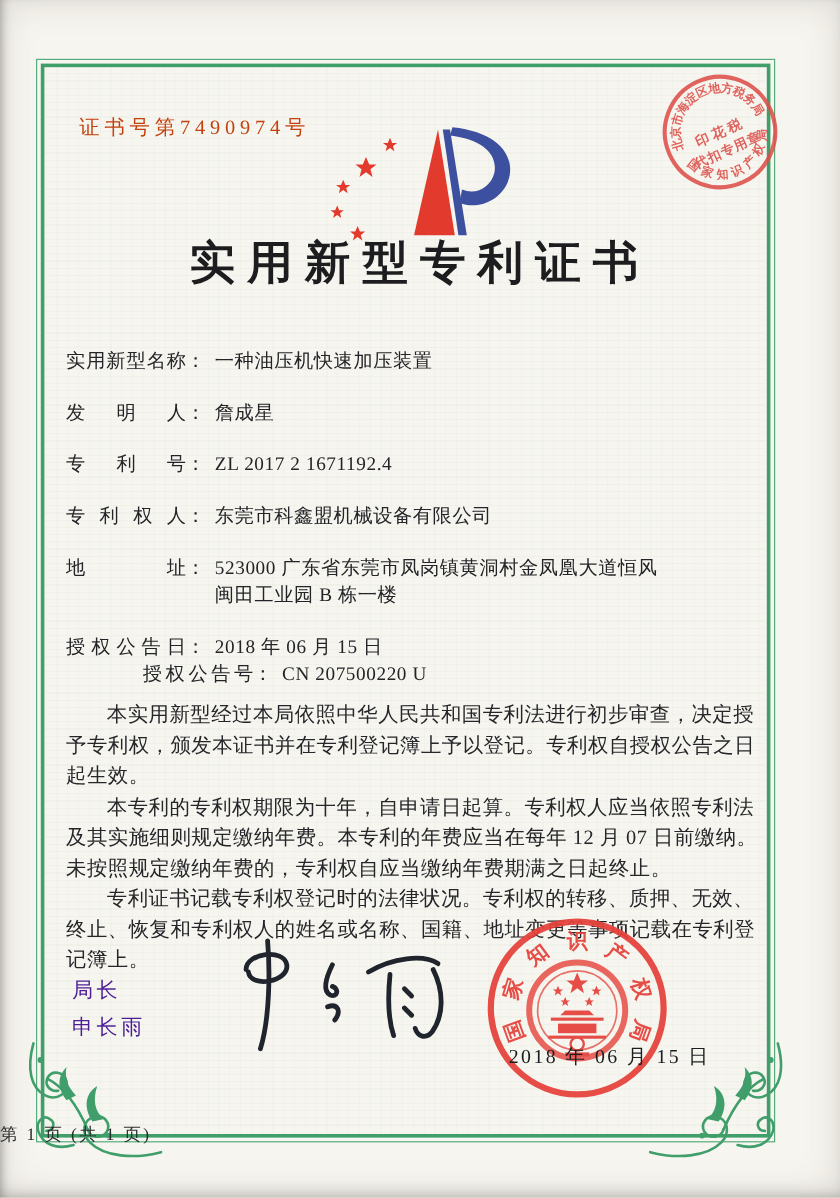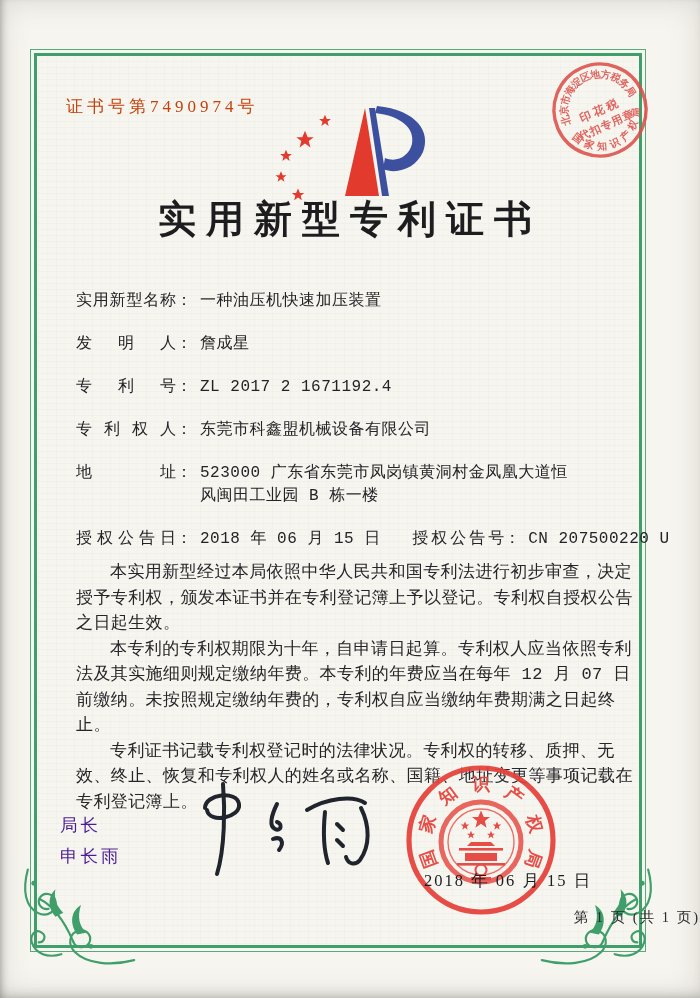--- a/index.html
+++ b/index.html
@@ -37,48 +37,48 @@
     position:absolute;left:66px;top:95px;
     font-size:17px;letter-spacing:4px;color:#c2410c;z-index:3;
   }
   .logo{position:absolute;left:50%;top:98px;transform:translateX(-50%);z-index:3;}
   .title{
     position:absolute;left:0;right:0;top:194px;
     text-align:center;font-size:38px;font-weight:bold;
     letter-spacing:10px;padding-left:0;color:#1d1d20;z-index:3;
   }
   
-  .fields{position:absolute;left:76px;right:58px;top:290px;z-index:3;color:#242428;font-family:Liberation Mono, monospace;}
+  .fields{position:absolute;left:55px;right:58px;top:290px;z-index:3;color:#242428;}
   .field-row{font-size:16px;line-height:23px;margin-bottom:20px;white-space:nowrap;}
   .field-label{
     display:inline-block;width:100px;
     text-align:justify;text-align-last:justify;vertical-align:top;
   }
   .field-colon{display:inline-block;vertical-align:top;margin-right:8px;}
   .field-value{display:inline-block;vertical-align:top;white-space:normal;letter-spacing:.5px;}
   .field-value.w-narrow{width:382px;}
-  .row-last{display:flex;margin-bottom:0;}
+  .row-last{display:flex;margin-bottom:0;flex-direction:column;}
   .pair2{margin-left:64px;}
   .pair2 .field-label{width:92px;}
   
   .paragraphs{margin-top:9px;font-size:17px;line-height:25.5px;color:#26262a;letter-spacing:.4px;}
   .paragraphs p{margin:0;text-indent:2em;white-space:normal;}
   
   .signoff{position:absolute;left:60px;top:810px;font-size:17.5px;color:#4c1d95;letter-spacing:3px;line-height:31px;z-index:3;}
   .signature{position:absolute;left:185px;top:778px;z-index:3;}
   
   .tax-stamp{position:absolute;left:540px;top:50px;z-index:4;opacity:.88;}
   .office-seal{position:absolute;left:401px;top:760px;z-index:3;opacity:.93;}
   .seal-date{
     position:absolute;left:424px;top:870px;z-index:4;
     font-size:16.5px;letter-spacing:2px;color:#1b1d20;
   }
   
   .footer{
-    position:absolute;left:0;right:0;top:908px;text-align:right;
+    position:absolute;left:0;right:0;top:936px;text-align:left;
     font-size:14.5px;letter-spacing:2px;color:#2c2c2e;z-index:3;
   }
 </style>
 </head>
 <body>
 
 <svg width="0" height="0" style="position:absolute">
   <defs>
     <path id="star" d="M0,-10 L2.94,-3.09 L9.51,-3.09 L4.05,1.18 L5.88,8.09 L0,3.82 L-5.88,8.09 L-4.05,1.18 L-9.51,-3.09 L-2.94,-3.09 Z"></path>
     <g id="flourish-art" fill="none" stroke="#3f9e6a" stroke-width="2.2" stroke-linecap="round">

